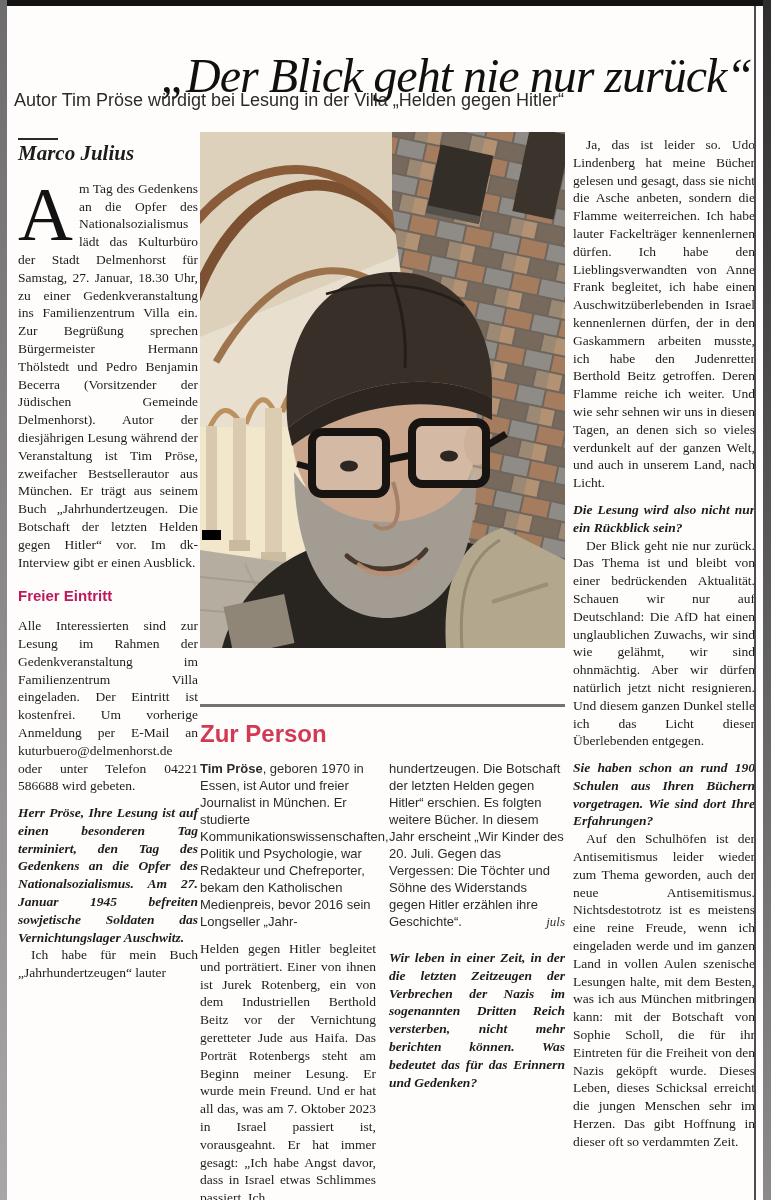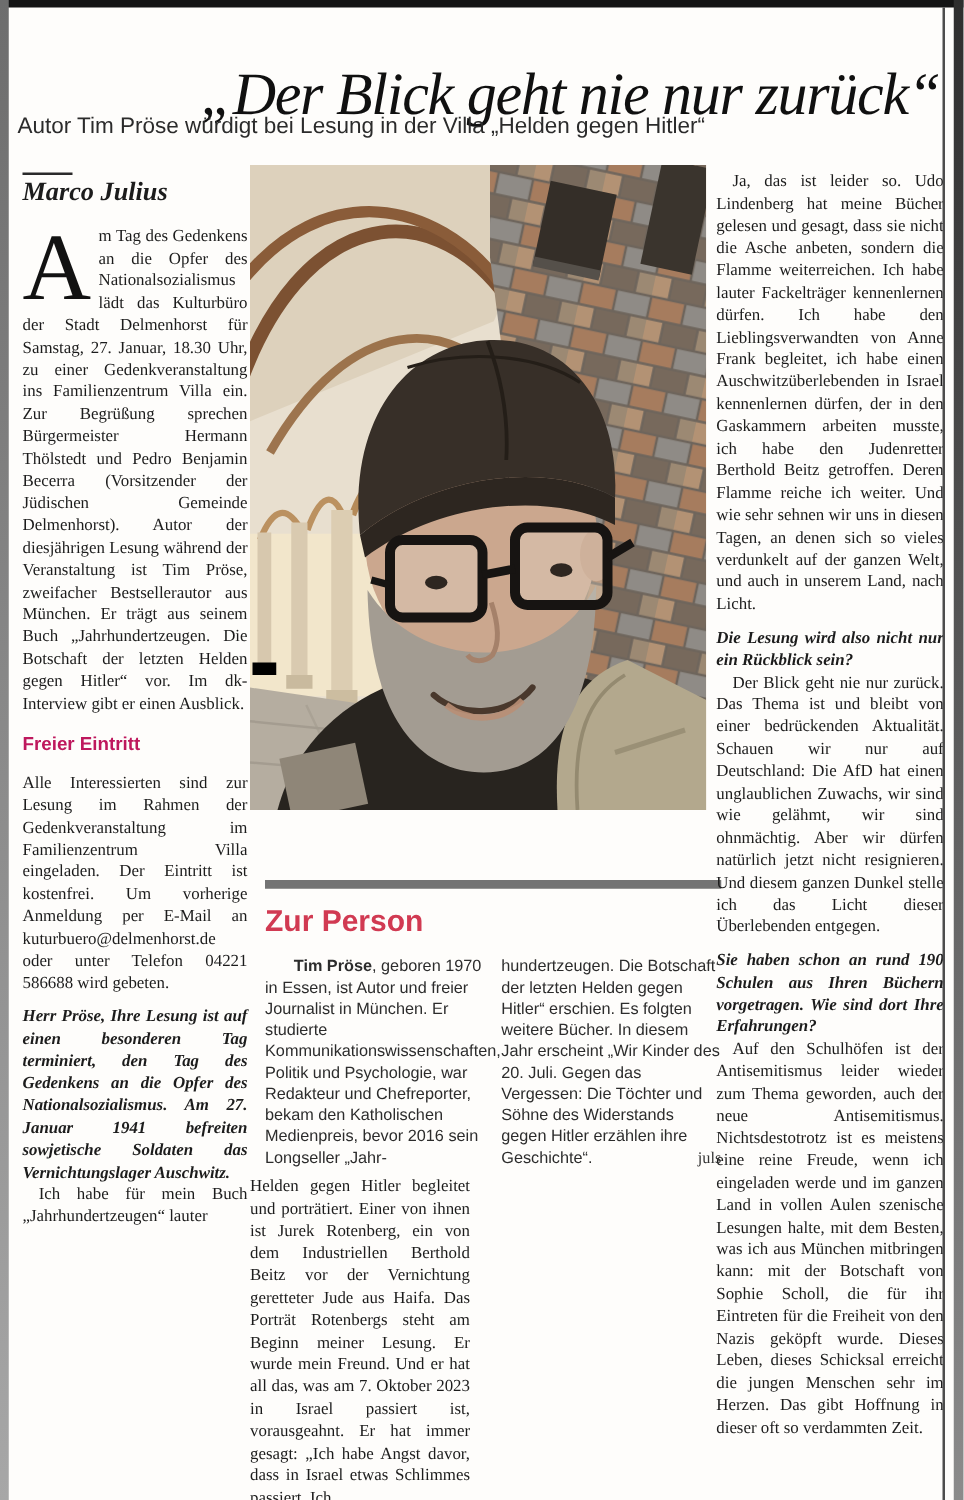--- a/index.html
+++ b/index.html
@@ -50,29 +50,29 @@
   .photo svg{display:block;}
 
   
   .caption{
     position:absolute;top:656px;left:200px;width:365px;
     font-family:"Liberation Sans",sans-serif;font-size:14px;line-height:20px;color:#262626;
   }
   .caption .credit{position:absolute;right:2px;bottom:1px;font-size:12.5px;color:#4a4a4a;}
 
   
-  .person-box{position:absolute;top:704px;left:212px;width:365px;border-top:7px solid #737373;padding-top:13px;}
+  .person-box{position:absolute;top:704px;left:200px;width:365px;border-top:3px solid #737373;padding-top:13px;}
   .person-box h2{
     margin:0 0 12px;font-family:"Liberation Sans",sans-serif;font-weight:700;
     font-size:24px;color:#d13a52;
   }
   .box-cols{display:flex;gap:13px;}
   .box-col{width:176px;font-family:"Liberation Sans",sans-serif;font-size:13px;line-height:17px;color:#2c2c2c;text-align:left;}
-  .box-col .bold{font-weight:700;margin-left:23px;}
-  .box-credit{float:right;font-family:"Liberation Serif",serif;font-size:13px;color:#333;}
+  .box-col .bold{font-weight:700;}
+  .box-credit{float:right;font-style:italic;font-family:"Liberation Serif",serif;font-size:13px;color:#333;}
 
   
   .mid-cols{position:absolute;top:940px;left:200px;width:365px;display:flex;gap:13px;}
   .mid-col{width:176px;}
 
   
   .col-right{position:absolute;top:136px;left:573px;width:182px;}
 </style>
 </head>
 <body>
@@ -81,21 +81,21 @@
 
   <h1 class="title">„Der Blick geht nie nur zurück“</h1>
   <div class="subtitle">Autor Tim Pröse würdigt bei Lesung in der Villa „Helden gegen Hitler“</div>
 
   <div class="col-left bodytext">
     <div class="byline-rule"></div>
     <div class="byline">Marco Julius</div>
     <p class="lead"><span class="dropcap">A</span><span>m Tag des Gedenkens an die Opfer des Nationalsozialismus lädt das Kulturbüro der Stadt Delmenhorst für Samstag, 27. Januar, 18.30 Uhr, zu einer Gedenkveranstaltung ins Familienzentrum Villa ein. Zur Begrüßung sprechen Bürgermeister Hermann Thölstedt und Pedro Benjamin Becerra (Vorsitzender der Jüdischen Gemeinde Delmenhorst). Autor der diesjährigen Lesung während der Veranstaltung ist Tim Pröse, zweifacher Bestsellerautor aus München. Er trägt aus seinem Buch „Jahrhundertzeugen. Die Botschaft der letzten Helden gegen Hitler“ vor. Im dk-Interview gibt er einen Ausblick.</span></p>
     <div class="subhead">Freier Eintritt</div>
     <p>Alle Interessierten sind zur Lesung im Rahmen der Gedenkveranstaltung im Familienzentrum Villa eingeladen. Der Eintritt ist kostenfrei. Um vorherige Anmeldung per E-Mail an kuturbuero@delmenhorst.de oder unter Telefon 04221 586688 wird gebeten.</p>
-    <p class="q">Herr Pröse, Ihre Lesung ist auf einen besonderen Tag terminiert, den Tag des Gedenkens an die Opfer des Nationalsozialismus. Am 27. Januar 1941 befreiten sowjetische Soldaten das Vernichtungslager Auschwitz.</p>
+    <p class="q">Herr Pröse, Ihre Lesung ist auf einen besonderen Tag terminiert, den Tag des Gedenkens an die Opfer des Nationalsozialismus. Am 27. Januar 1945 befreiten sowjetische Soldaten das Vernichtungslager Auschwitz.</p>
     <p class="a">Ich habe für mein Buch „Jahrhundertzeugen“ lauter</p>
   </div>
 
   <div class="photo">
     <svg width="365" height="516" viewBox="0 0 365 516" xmlns="http://www.w3.org/2000/svg">
       <defs>
         <clipPath id="wallclip">
           <polygon points="192,0 365,0 365,516 292,516 214,244 192,74"></polygon>
         </clipPath>
         <pattern id="bricks" width="56" height="36" patternUnits="userSpaceOnUse" patternTransform="rotate(12)">
@@ -179,20 +179,21 @@
       <div class="box-col"><span>hundertzeugen. Die Botschaft der letzten Helden gegen Hitler“ erschien. Es folgten weitere Bücher. In diesem Jahr erscheint „Wir Kinder des 20. Juli. Gegen das Vergessen: Die Töchter und Söhne des Widerstands gegen Hitler erzählen ihre Geschichte“.</span>
           <span class="box-credit">juls</span></div>
     </div>
   </div>
 
   <div class="mid-cols bodytext">
     <div class="mid-col">
       <p class="cont">Helden gegen Hitler begleitet und porträtiert. Einer von ihnen ist Jurek Rotenberg, ein von dem Industriellen Berthold Beitz vor der Vernichtung geretteter Jude aus Haifa. Das Porträt Rotenbergs steht am Beginn meiner Lesung. Er wurde mein Freund. Und er hat all das, was am 7. Oktober 2023 in Israel passiert ist, vorausgeahnt. Er hat immer gesagt: „Ich habe Angst davor, dass in Israel etwas Schlimmes passiert. Ich</p>
     </div>
     <div class="mid-col">
+      <p class="q">Wir leben in einer Zeit, in der die letzten Zeitzeugen der Verbrechen der Nazis im sogenannten Dritten Reich versterben, nicht mehr berichten können. Was bedeutet das für das Erinnern und Gedenken?</p>
     </div>
   </div>
 
   <div class="col-right bodytext">
     <p class="a">Ja, das ist leider so. Udo Lindenberg hat meine Bücher gelesen und gesagt, dass sie nicht die Asche anbeten, sondern die Flamme weiterreichen. Ich habe lauter Fackelträger kennenlernen dürfen. Ich habe den Lieblingsverwandten von Anne Frank begleitet, ich habe einen Auschwitzüberlebenden in Israel kennenlernen dürfen, der in den Gaskammern arbeiten musste, ich habe den Judenretter Berthold Beitz getroffen. Deren Flamme reiche ich weiter. Und wie sehr sehnen wir uns in diesen Tagen, an denen sich so vieles verdunkelt auf der ganzen Welt, und auch in unserem Land, nach Licht.</p>
     <p class="q">Die Lesung wird also nicht nur ein Rückblick sein?</p>
     <p class="a">Der Blick geht nie nur zurück. Das Thema ist und bleibt von einer bedrückenden Aktualität. Schauen wir nur auf Deutschland: Die AfD hat einen unglaublichen Zuwachs, wir sind wie gelähmt, wir sind ohnmächtig. Aber wir dürfen natürlich jetzt nicht resignieren. Und diesem ganzen Dunkel stelle ich das Licht dieser Überlebenden entgegen.</p>
     <p class="q">Sie haben schon an rund 190 Schulen aus Ihren Büchern vorgetragen. Wie sind dort Ihre Erfahrungen?</p>
     <p class="a">Auf den Schulhöfen ist der Antisemitismus leider wieder zum Thema geworden, auch der neue Antisemitismus. Nichtsdestotrotz ist es meistens eine reine Freude, wenn ich eingeladen werde und im ganzen Land in vollen Aulen szenische Lesungen halte, mit dem Besten, was ich aus München mitbringen kann: mit der Botschaft von Sophie Scholl, die für ihr Eintreten für die Freiheit von den Nazis geköpft wurde. Dieses Leben, dieses Schicksal erreicht die jungen Menschen sehr im Herzen. Das gibt Hoffnung in dieser oft so verdammten Zeit.</p>
   </div>

